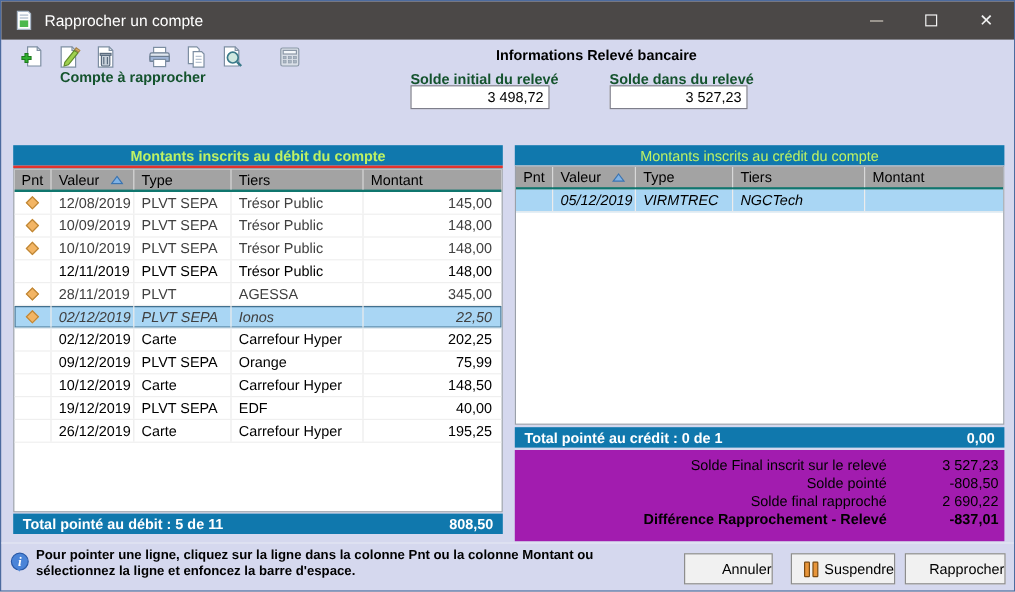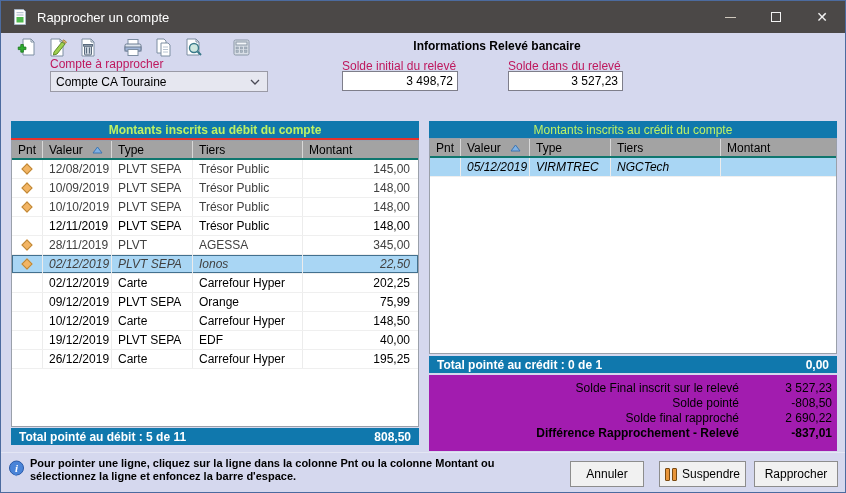--- a/index.html
+++ b/index.html
@@ -16,21 +16,21 @@
   .titlebar .title { margin-left:8px; color:#fff; font-size:13px; }
   .win-controls { margin-left:auto; display:flex; height:100%; }
   .win-btn { width:46px; height:100%; display:flex; align-items:center; justify-content:center; cursor:default; }
   .min-glyph { width:11px; height:1px; background:#cfc8bd; display:block; }
   .max-glyph { width:10px; height:10px; border:1px solid #f2f2f2; display:block; }
   .close-glyph { color:#f2f2f2; font-size:14px; line-height:1; }
   
   .tool-btn { position:absolute; width:24px; height:24px; top:34px;
     display:flex; align-items:center; justify-content:center; }
   
-  .lbl { position:absolute; font-size:12px; color:#be185d; }
+  .lbl { position:absolute; font-size:12px; color:#14532d;font-weight:bold; }
   .combo { position:absolute; left:49px; top:70px; width:218px; height:21px;
     background:#e6e7f0; border:1px solid #9a9aa6; display:flex; align-items:center;
     font-size:12px; padding-left:5px; }
   .combo .chev { margin-left:auto; margin-right:7px; }
   .info-title { position:absolute; left:336px; top:38px; width:320px;
     text-align:center; font-size:12px; font-weight:bold; }
   .field { position:absolute; height:20px; background:#fff; border:1px solid #7e7e8a;
     font-size:12px; text-align:right; padding:2px 4px 0 0; }
   
   .panel-header { position:absolute; height:17px; background:#1078ad; color:#bef264;
@@ -68,21 +68,21 @@
   .sum-row .s-val { text-align:right; padding-right:5px; }
   .sum-row.bold { font-weight:bold; }
   
   .footer { position:absolute; left:0; right:0; top:451px; height:41px;
     border-top:1px solid #e4e6f4; }
   .info-icon { position:absolute; left:7px; top:7px; }
   .info-text { position:absolute; left:29px; top:4px; width:528px;
     font-size:11px; line-height:13px; color:#000;font-weight:bold; }
   .btn { position:absolute; top:8px; height:26px; background:#f1f1f1;
     border:1px solid #8d8d8d; font-size:12px; display:flex; align-items:center;
-    justify-content:center; gap:5px; cursor:default; }
+    justify-content:flex-end; gap:5px; cursor:default; }
   .pause-icon { display:flex; gap:2px; }
   .pause-icon i { display:block; width:5px; height:13px; background:#e8953a;
     border:1px solid #7a4a12; border-radius:1px; }
 </style>
 </head>
 <body>
 
 <div class="window">
 
   <div class="titlebar">
@@ -165,26 +165,20 @@
           <rect x="9.3" y="10" width="2.4" height="2"></rect>
           <rect x="13.6" y="10" width="2.4" height="2"></rect>
         <rect x="5" y="13.5" width="2.4" height="2"></rect>
           <rect x="9.3" y="13.5" width="2.4" height="2"></rect>
           <rect x="13.6" y="13.5" width="2.4" height="2"></rect>
       </g>
     </svg>
   </div>
 
   <div class="lbl" style="left:49px; top:56px">Compte à rapprocher</div>
-  <div class="combo">
-    <span>Compte CA Touraine</span>
-    <svg class="chev" width="10" height="6" viewBox="0 0 10 6">
-      <polyline points="1,1 5,5 9,1" fill="none" stroke="#4a4a55" stroke-width="1.3"></polyline>
-    </svg>
-  </div>
 
   <div class="info-title">Informations Relevé bancaire</div>
   <div class="lbl" style="left:341px; top:58px">Solde initial du relevé</div>
   <div class="field" style="left:341px; top:70px; width:116px">3 498,72</div>
   <div class="lbl" style="left:507px; top:58px">Solde dans du relevé</div>
   <div class="field" style="left:507px; top:70px; width:115px">3 527,23</div>
 
   <div class="panel-header" style="left:10px; top:120px; width:408px; font-weight:bold">Montants inscrits au débit du compte</div>
   <div class="red-line" style="left:10px; top:137px; width:408px"></div>
   <div class="tablebox" style="left:10px; top:139px; width:408px; height:287px">

